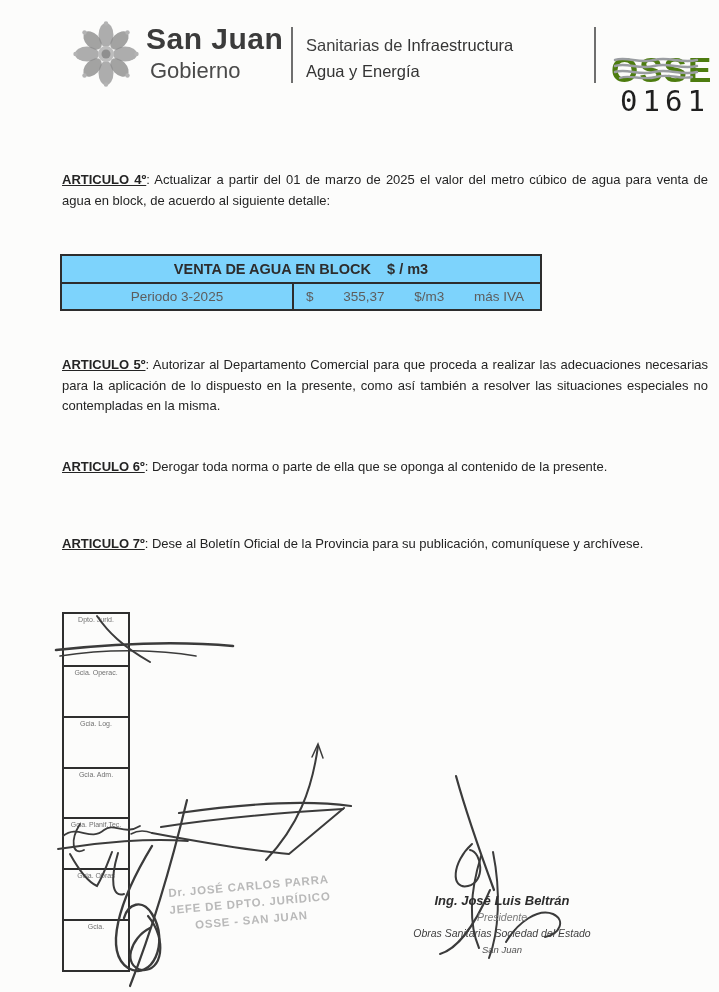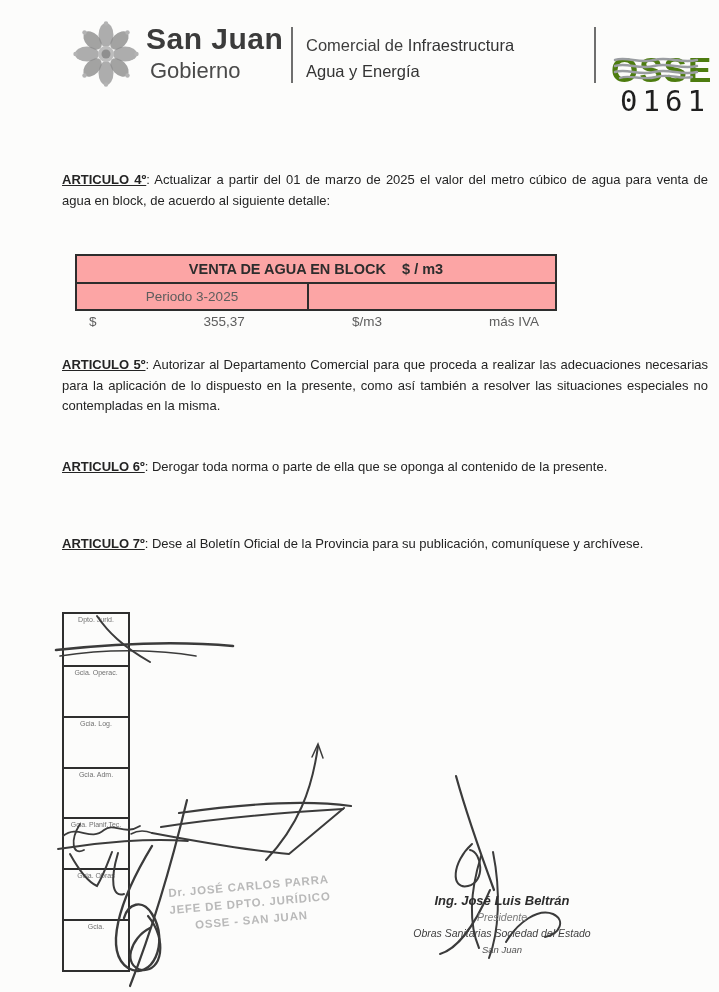--- a/index.html
+++ b/index.html
@@ -19,23 +19,23 @@
   .ministry .b{font-weight:normal; color:#343434;}
   .osse-name{position:absolute; left:611px; top:18px; font-size:35px; font-weight:bold; color:#4d7c0f; letter-spacing:1px;margin-top:32px;}
   .osse-waves{position:absolute; left:612px; top:56px;}
   .doc-number{position:absolute; left:620px; top:84px; font-family:"DejaVu Sans Mono", monospace;
     font-weight:normal; font-size:29px; letter-spacing:5px; color:#1f1f1f;}
   
   .article{position:absolute; left:62px; width:646px; margin:0; font-size:13px; line-height:20.5px; text-align:justify; color:#242424;}
   .alabel{font-weight:bold; text-decoration:underline;}
   .art4{top:170px;} .art5{top:355px;} .art6{top:457px;} .art7{top:534px;}
   
-  .price-table{position:absolute; left:60px; top:254px; width:478px; border:2px solid #2d2d2d; background:#fca5a5;margin-left:15px;}
+  .price-table{position:absolute; left:60px; top:254px; width:478px; border:2px solid #2d2d2d; background:#7dd3fc;}
   .pt-title{height:26px; line-height:26px; text-align:center; font-weight:bold; font-size:14.5px; white-space:pre; color:#2d2d2d;}
-  .pt-row{display:flex; border-top:2px solid #2d2d2d; height:25px; line-height:25px; font-size:13.5px; color:#5d5d5d;flex-direction:column;}
+  .pt-row{display:flex; border-top:2px solid #2d2d2d; height:25px; line-height:25px; font-size:13.5px; color:#5d5d5d;}
   .pt-period{width:230px; text-align:center; border-right:2px solid #2d2d2d;}
   .pt-values{flex:1; display:flex; align-items:center; justify-content:space-between; padding:0 16px 0 12px;}
   
   .routing{position:absolute; left:62px; top:612px; width:64px; height:356px; border:2px solid #2e2e2e;
     display:grid; grid-template-rows:repeat(7,1fr);}
   .routing-cell{border-top:2px solid #2e2e2e; text-align:center; font-size:7px; color:#707070; padding-top:2px; overflow:hidden;}
   .routing-cell.first{border-top:none;}
   
   .scribbles{position:absolute; left:0; top:0; pointer-events:none;}
   .stamp-juridico{position:absolute; left:150px; top:878px; width:200px; text-align:center;
@@ -78,21 +78,21 @@
           <circle cx="12.5" cy="55.5" r="2.2"></circle>
             <circle cx="55.5" cy="55.5" r="2.2"></circle>
         </g>
       </g>
     </svg>
   </div>
   <div class="brand-title">San Juan</div>
   <div class="brand-sub">Gobierno</div>
   <div class="vdiv vdiv1"></div>
   <div class="ministry">
-    <div><span>Comercial de </span><span class="b">Infraestructura</span></div>
+    <div><span>Sanitarias de </span><span class="b">Infraestructura</span></div>
     <div class="b">Agua y Energía</div>
   </div>
   <div class="vdiv vdiv2"></div>
   <div class="osse-name">OSSE</div>
   <div class="osse-waves">
     <svg width="88" height="26" viewBox="0 0 88 26">
       <g stroke="#9a9da1" stroke-width="2.4" fill="none" stroke-linecap="round">
         <path d="M3 4 C15 0 27 8 42 4 C57 0 69 8 85 4"></path>
         <path d="M3 10 C15 6 27 14 42 10 C57 6 69 14 85 10"></path>
         <path d="M3 16 C15 12 27 20 42 16 C57 12 69 20 85 16"></path>

